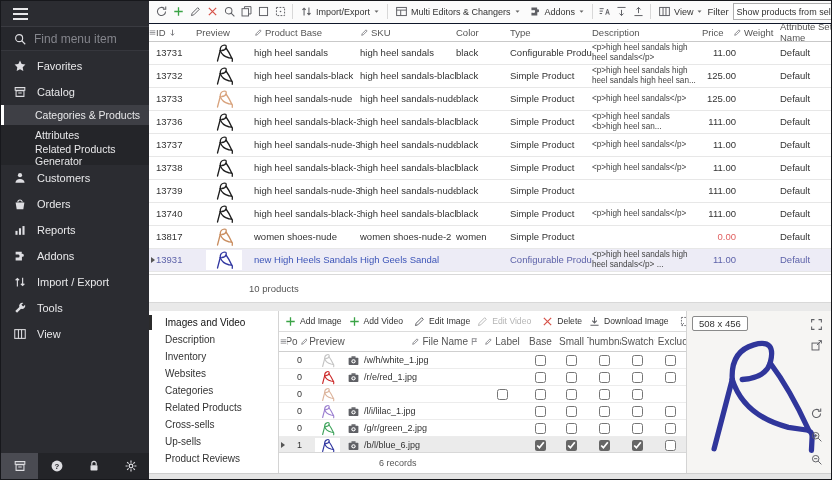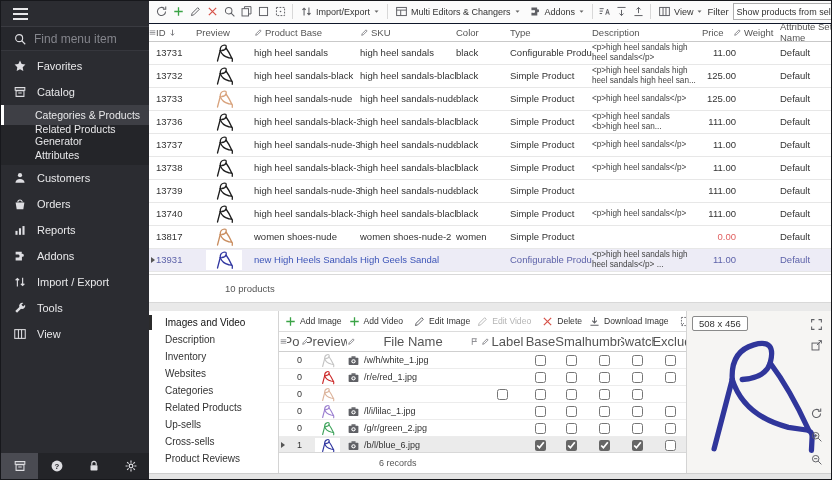--- a/index.html
+++ b/index.html
@@ -53,39 +53,39 @@
   .prow .desc{white-space:normal;font-size:8.2px;line-height:1.15;color:#444;max-height:20px}
   .prow .price{text-align:right;padding-right:8px}
   .phead .price{justify-content:space-between;padding-right:2px}
   .prow .pv{display:flex;justify-content:center}
   .prow.sel{background:#edecf6;color:#5d62a9}
   .prow.sel .nm,.prow.sel .sk{color:#3d55b8}
   .prow.sel .pv span{background:#fff;padding:0 8px;display:inline-flex}
   .prow .red{color:#e06060}
   .gut{display:flex;align-items:center;justify-content:center}
   .gut .mark{width:0;height:0;border-left:4px solid #555;border-top:3.5px solid transparent;border-bottom:3.5px solid transparent}
-  .status{height:30px;background:#fff;border-top:1px solid #d8d8d8;border-bottom:1px solid #d8d8d8;font-size:9.5px;color:#555;display:flex;align-items:center;padding-left:76px}
+  .status{height:30px;background:#fff;border-top:1px solid #d8d8d8;border-bottom:1px solid #d8d8d8;font-size:9.5px;color:#555;display:flex;align-items:center;padding-left:100px}
   .gap{height:9px;background:#e9e9e9}
 
   
   .bottom{height:162px;display:flex;background:#fff}
   .tabs{width:130px;border-right:1px solid #d4d4d4;padding-top:3px;background:#fff;flex:0 0 130px}
   .tab{height:17px;display:flex;align-items:center;padding-left:16px;font-size:10px;color:#333;cursor:pointer;position:relative}
   .tab.selected{font-weight:normal;color:#111}
   .tab.selected::before{content:"";position:absolute;left:0;top:1px;bottom:1px;width:3px;background:#2b2b2b}
   .mid{width:407px;flex:0 0 407px;display:flex;flex-direction:column;min-width:0}
   .imgbar{height:21px;display:flex;align-items:center;border-bottom:1px solid #dcdcdc;padding:0 2px;overflow:hidden;white-space:nowrap}
   .ibtn{display:flex;align-items:center;gap:3px;padding:0 3px;height:17px;font-size:8.6px;color:#333;cursor:pointer}
   .ibtn.disabled{color:#b5b5b5;cursor:default}
   .imgbar .sep{margin:0 2px}
   .igrid{flex:1;overflow:hidden}
   .irow,.ihead{display:grid;grid-template-columns:8px 20px 40px 132px 46px 31px 31px 34px 33px 32px;align-items:center}
-  .ihead{height:20px;border-bottom:1px solid #cfcfcf;font-size:13px;color:#555}
+  .ihead{height:20px;border-bottom:1px solid #cfcfcf;font-size:10px;color:#555}
   .ihead .hc{display:flex;align-items:center;gap:2px;overflow:hidden;justify-content:center}
-  .ihead .hl{justify-content:space-between}
+  .ihead .hl{justify-content:flex-end}
   .irow{height:17px;border-bottom:1px solid #ececec;font-size:9px;color:#333;cursor:pointer}
   .irow.sel{background:#ebebeb}
   .irow .pos{text-align:right;padding-right:5px}
   .irow .pvc{display:flex;justify-content:center}
   .irow.sel .pvc span{background:#fff;padding:0 5px;display:inline-flex}
   .irow .fn{display:flex;align-items:center;gap:4px;overflow:hidden;white-space:nowrap}
   .irow .ck{display:flex;justify-content:center}
   .irow input[type=checkbox]{width:11px;height:11px;accent-color:#666;margin:0}
   .status2{height:21px;border-top:1px solid #d8d8d8;font-size:9px;color:#555;display:flex;align-items:center;padding-left:100px;background:#fff}
 
@@ -133,24 +133,24 @@
             <svg viewBox="0 0 16 16" fill="none">
               <path d="M2.5 3h11v3h-11zM3.5 6.5h9V13h-9zM6 9.2h4" stroke="currentColor" stroke-width="1.2"></path>
             </svg>
           </span>
           <span>Catalog</span>
         </div>
         <div class="side-item child selected">
           <span>Categories &amp; Products</span>
         </div>
         <div class="side-item child">
+          <span>Attributes</span>
+        </div>
+        <div class="side-item child">
           <span>Related Products Generator</span>
-        </div>
-        <div class="side-item child">
-          <span>Attributes</span>
         </div>
         <div class="side-item">
           <span class="ic">
             <svg viewBox="0 0 16 16" fill="none">
               <circle cx="8" cy="4.8" r="2.4" fill="currentColor"></circle>
               <path d="M2.8 13.5c0-3 2.3-4.4 5.2-4.4s5.2 1.4 5.2 4.4z" fill="currentColor"></path>
             </svg>
           </span>
           <span>Customers</span>
         </div>
@@ -706,24 +706,24 @@
           <div class="tab">
             <span>Websites</span>
           </div>
           <div class="tab">
             <span>Categories</span>
           </div>
           <div class="tab">
             <span>Related Products</span>
           </div>
           <div class="tab">
+            <span>Cross-sells</span>
+          </div>
+          <div class="tab">
             <span>Up-sells</span>
-          </div>
-          <div class="tab">
-            <span>Cross-sells</span>
           </div>
           <div class="tab">
             <span>Product Reviews</span>
           </div>
         </div>
 
       <div class="mid">
         <div class="imgbar" id="imgbar">
             <div class="ibtn">
               <span class="ic g">

